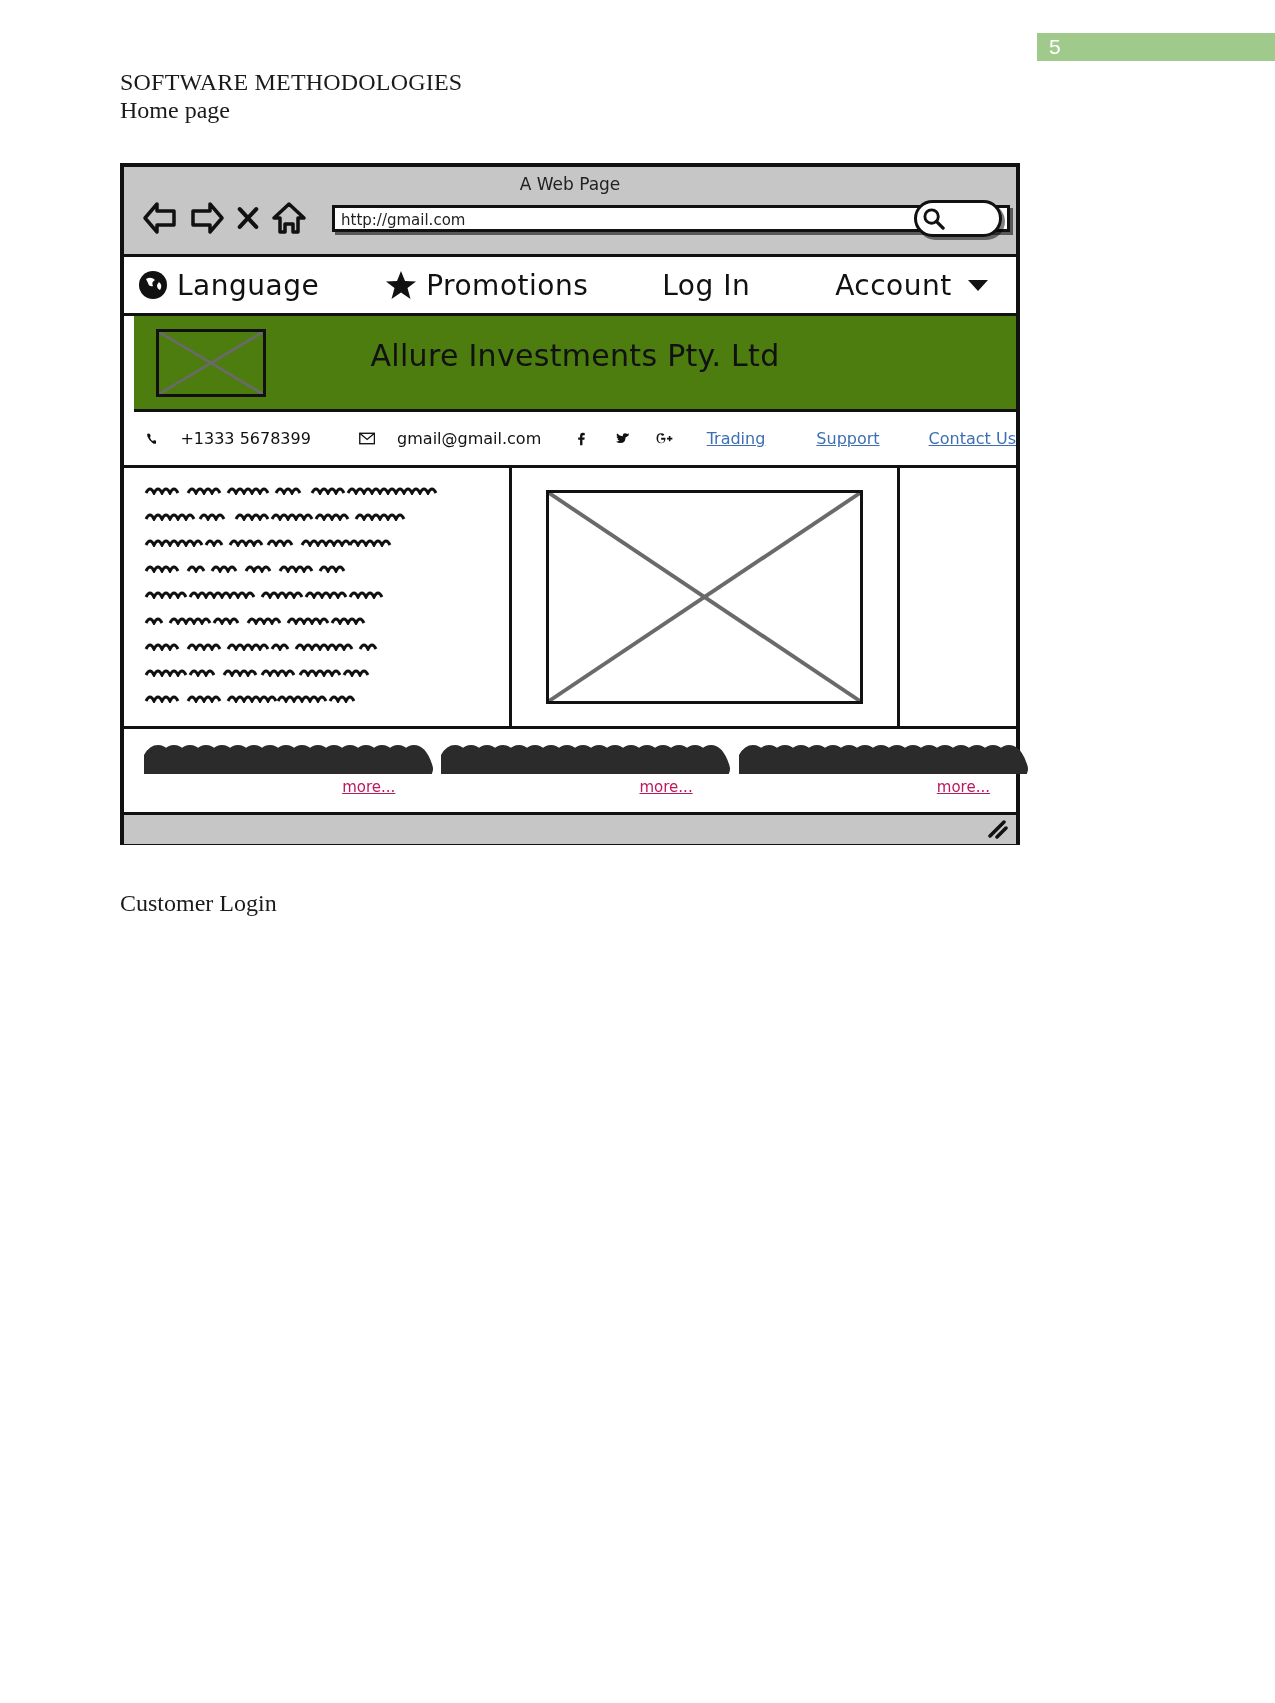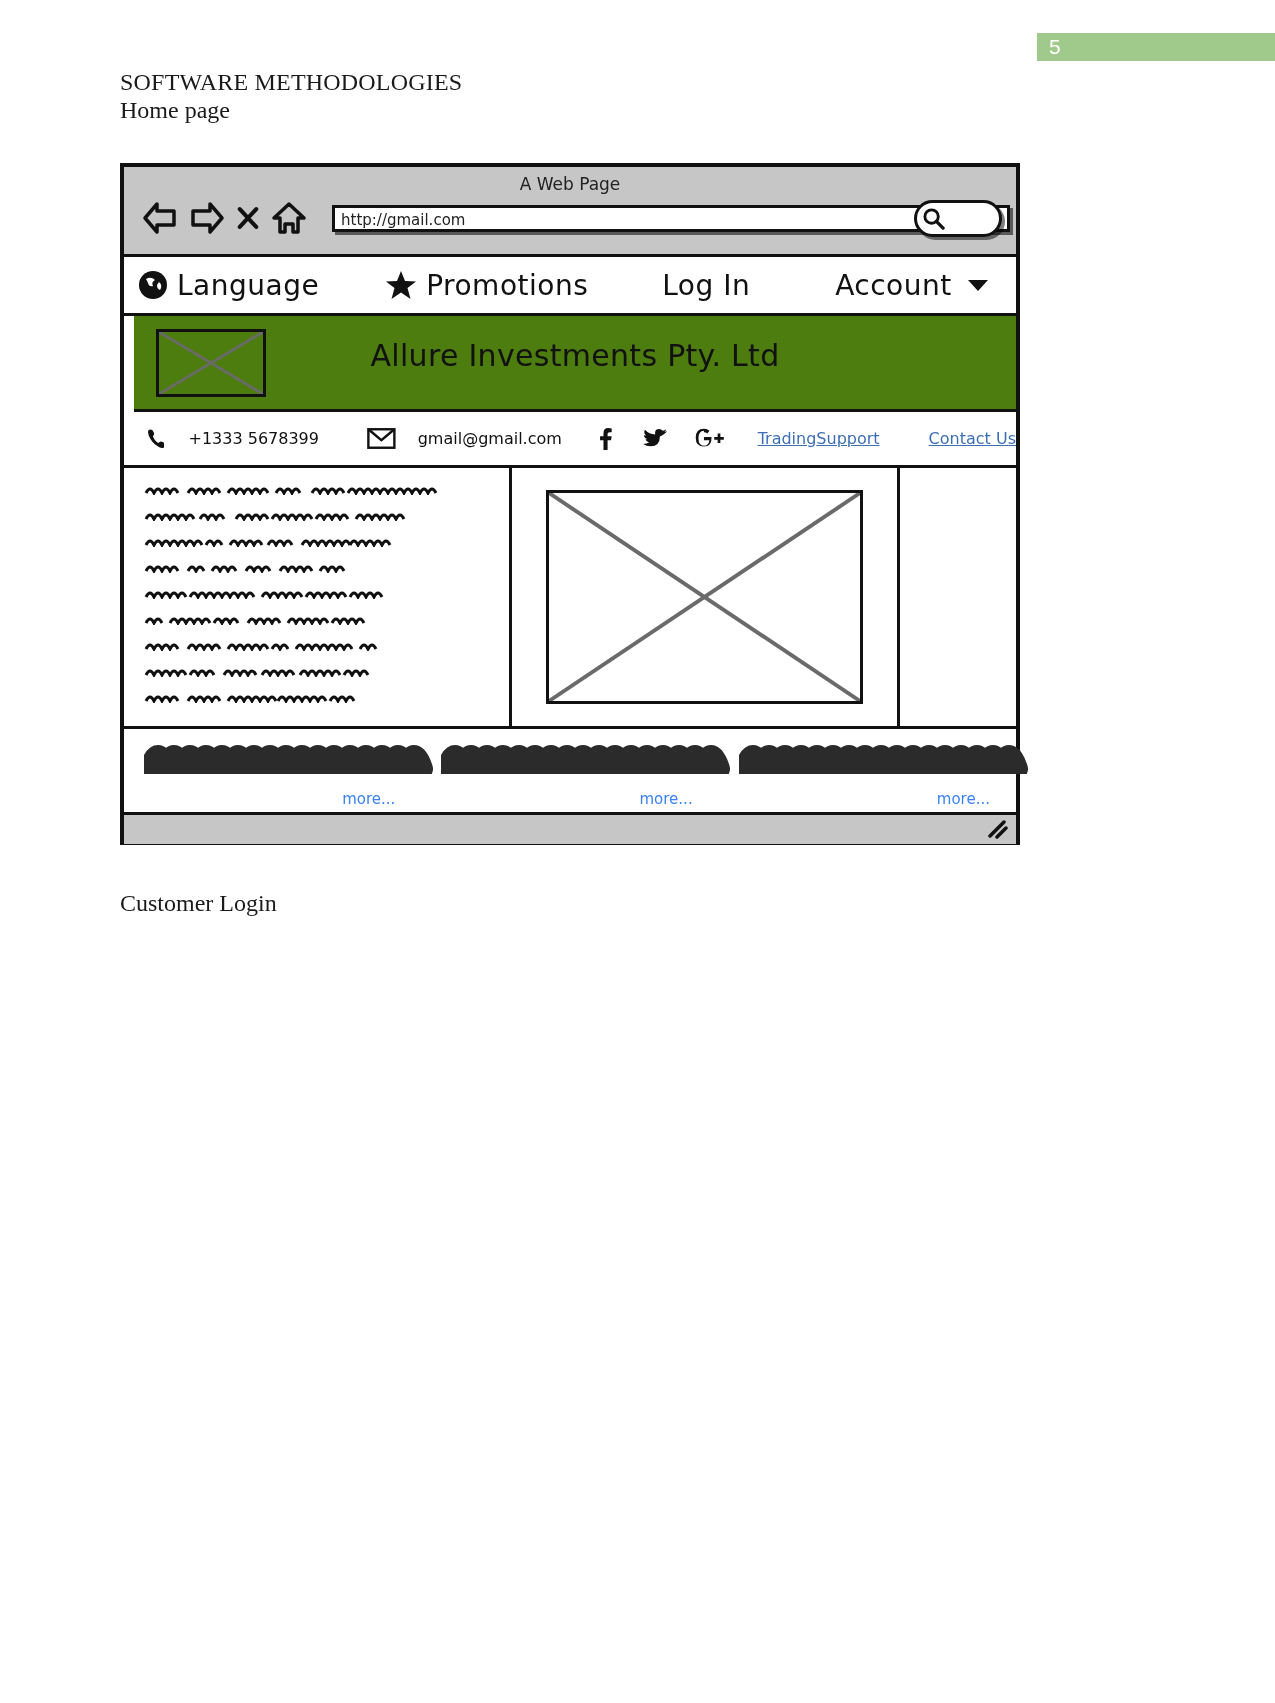--- a/index.html
+++ b/index.html
@@ -293,23 +293,24 @@
   .teaser-scribble {
     position: absolute;
     left: 20px;
     right: 28px;
     top: 16px;
     height: 29px;
   }
   .teaser-more {
     position: absolute;
     right: 26px;
-    bottom: 4px;
+    bottom: 16px;
     font-size: 15px;
-    color: #3b82f6;
+    color: #be185d;
+    text-decoration: underline;
     font-family: "DejaVu Sans", sans-serif;
   }
 
   
   .statusbar {
     position: relative;
     height: 29px;
     background: #c6c6c6;
   }
   .resize-grip {
@@ -429,21 +430,21 @@
     <svg class="tw-ico" style="margin-left:30px;" viewBox="0 0 35 29">
       <path d="M35 3.5 q-2 1.5 -4.3 1.9 q2.4 -1.5 3 -4.2 q-2.3 1.4 -4.8 1.9 q-2.1 -2.3 -5.3 -2.3 q-6 0 -6 6.1 q0 0.9 0.2 1.7 Q9 8.1 2.8 1.6 q-1 1.7 -1 3.5 q0 3.4 2.7 5.1 q-1.6 0 -3 -0.8 l0 0.1 q0 4.9 5 5.9 q-1.2 0.3 -2.7 0.1 q1.2 4.1 5.7 4.2 Q5.7 22.6 0 22.6 q5.1 3.3 11.2 3.3 q13.4 0 13.4 -13.6 l0 -0.6 Q33 7.6 35 3.5 Z" fill="#111"></path>
     </svg>
 
     <svg class="gp-ico" style="margin-left:26px;" viewBox="0 0 45 30">
       <path d="M16 3 q-8 0 -8 11 q0 11 8 11 q7 0 8 -8 L16 17 L16 12 L27 12 q1 14 -11 14 q-12 0 -12 -13 q0 -13 12 -13 q5 0 8 3 l-3 4 q-2 -2 -5 -2 z" fill="#111"></path>
       <path d="M36 7 L40 7 L40 12 L45 12 L45 16 L40 16 L40 21 L36 21 L36 16 L31 16 L31 12 L36 12 Z" fill="#111"></path>
     </svg>
 
     <a class="contact-link" style="margin-left:34px;">Trading</a>
-    <a class="contact-link" style="">Support</a>
+    <a class="contact-link" style="margin-left:51px;">Support</a>
     <a class="contact-link" style="margin-left:49px;">Contact Us</a>
   </div>
 
   <div class="mainband">
 
     <div class="col-text">
       <svg class="scribble-line" viewBox="0 0 350 9" preserveAspectRatio="none">
         <path d="M2 7 q4 -8 8 0 q4 -8 8 0 q4 -8 8 0 q4 -8 8 0 M44 7 q4 -8 8 0 q4 -8 8 0 q4 -8 8 0 q4 -8 8 0 M84 7 q4 -8 8 0 q4 -8 8 0 q4 -8 8 0 q4 -8 8 0 q4 -8 8 0 M132 7 q4 -8 8 0 q4 -8 8 0 q4 -8 8 0 M168 7 q4 -8 8 0 q4 -8 8 0 q4 -8 8 0 q4 -8 8 0 M204 7 q4 -8 8 0 q4 -8 8 0 q4 -8 8 0 q4 -8 8 0 q4 -8 8 0 q4 -8 8 0 q4 -8 8 0 q4 -8 8 0 q4 -8 8 0 q4 -8 8 0 q4 -8 8 0" stroke="#111" stroke-width="3" fill="none"></path>
       </svg>
       <svg class="scribble-line" viewBox="0 0 350 9" preserveAspectRatio="none">

